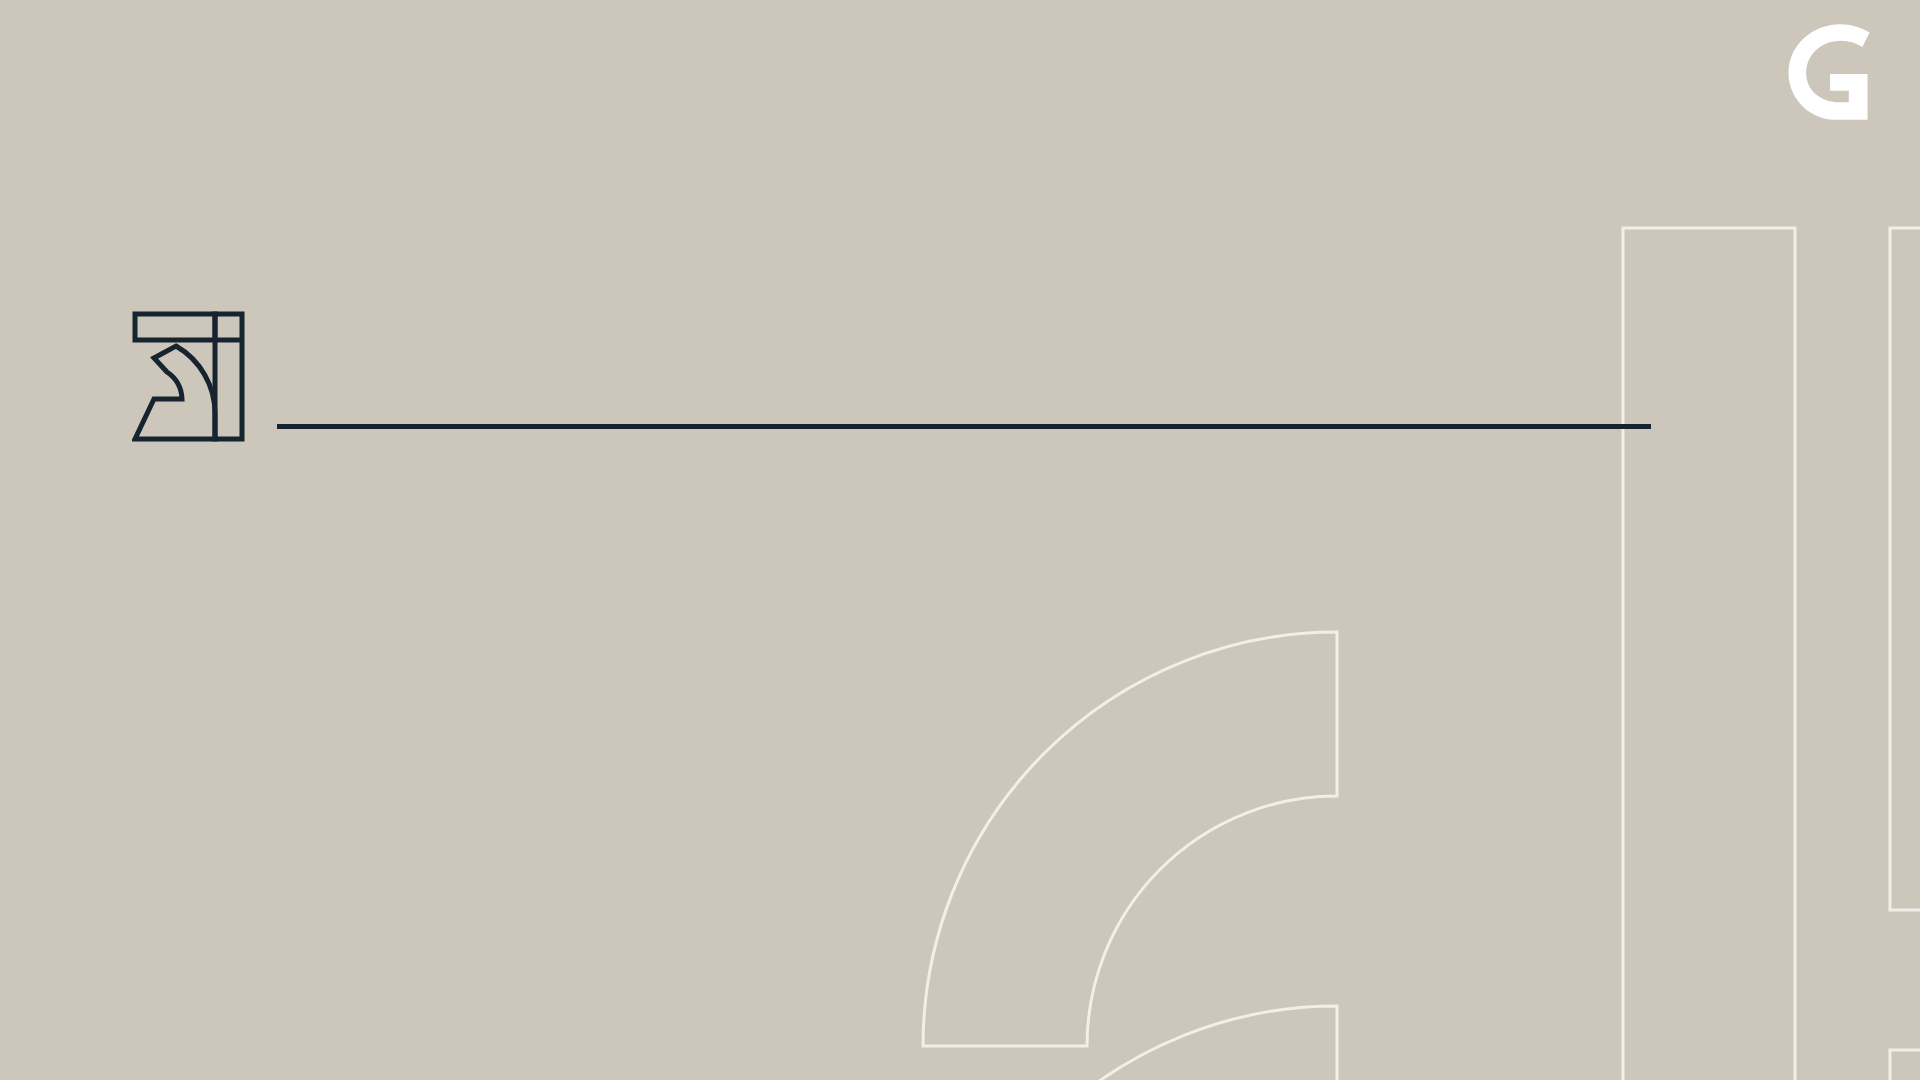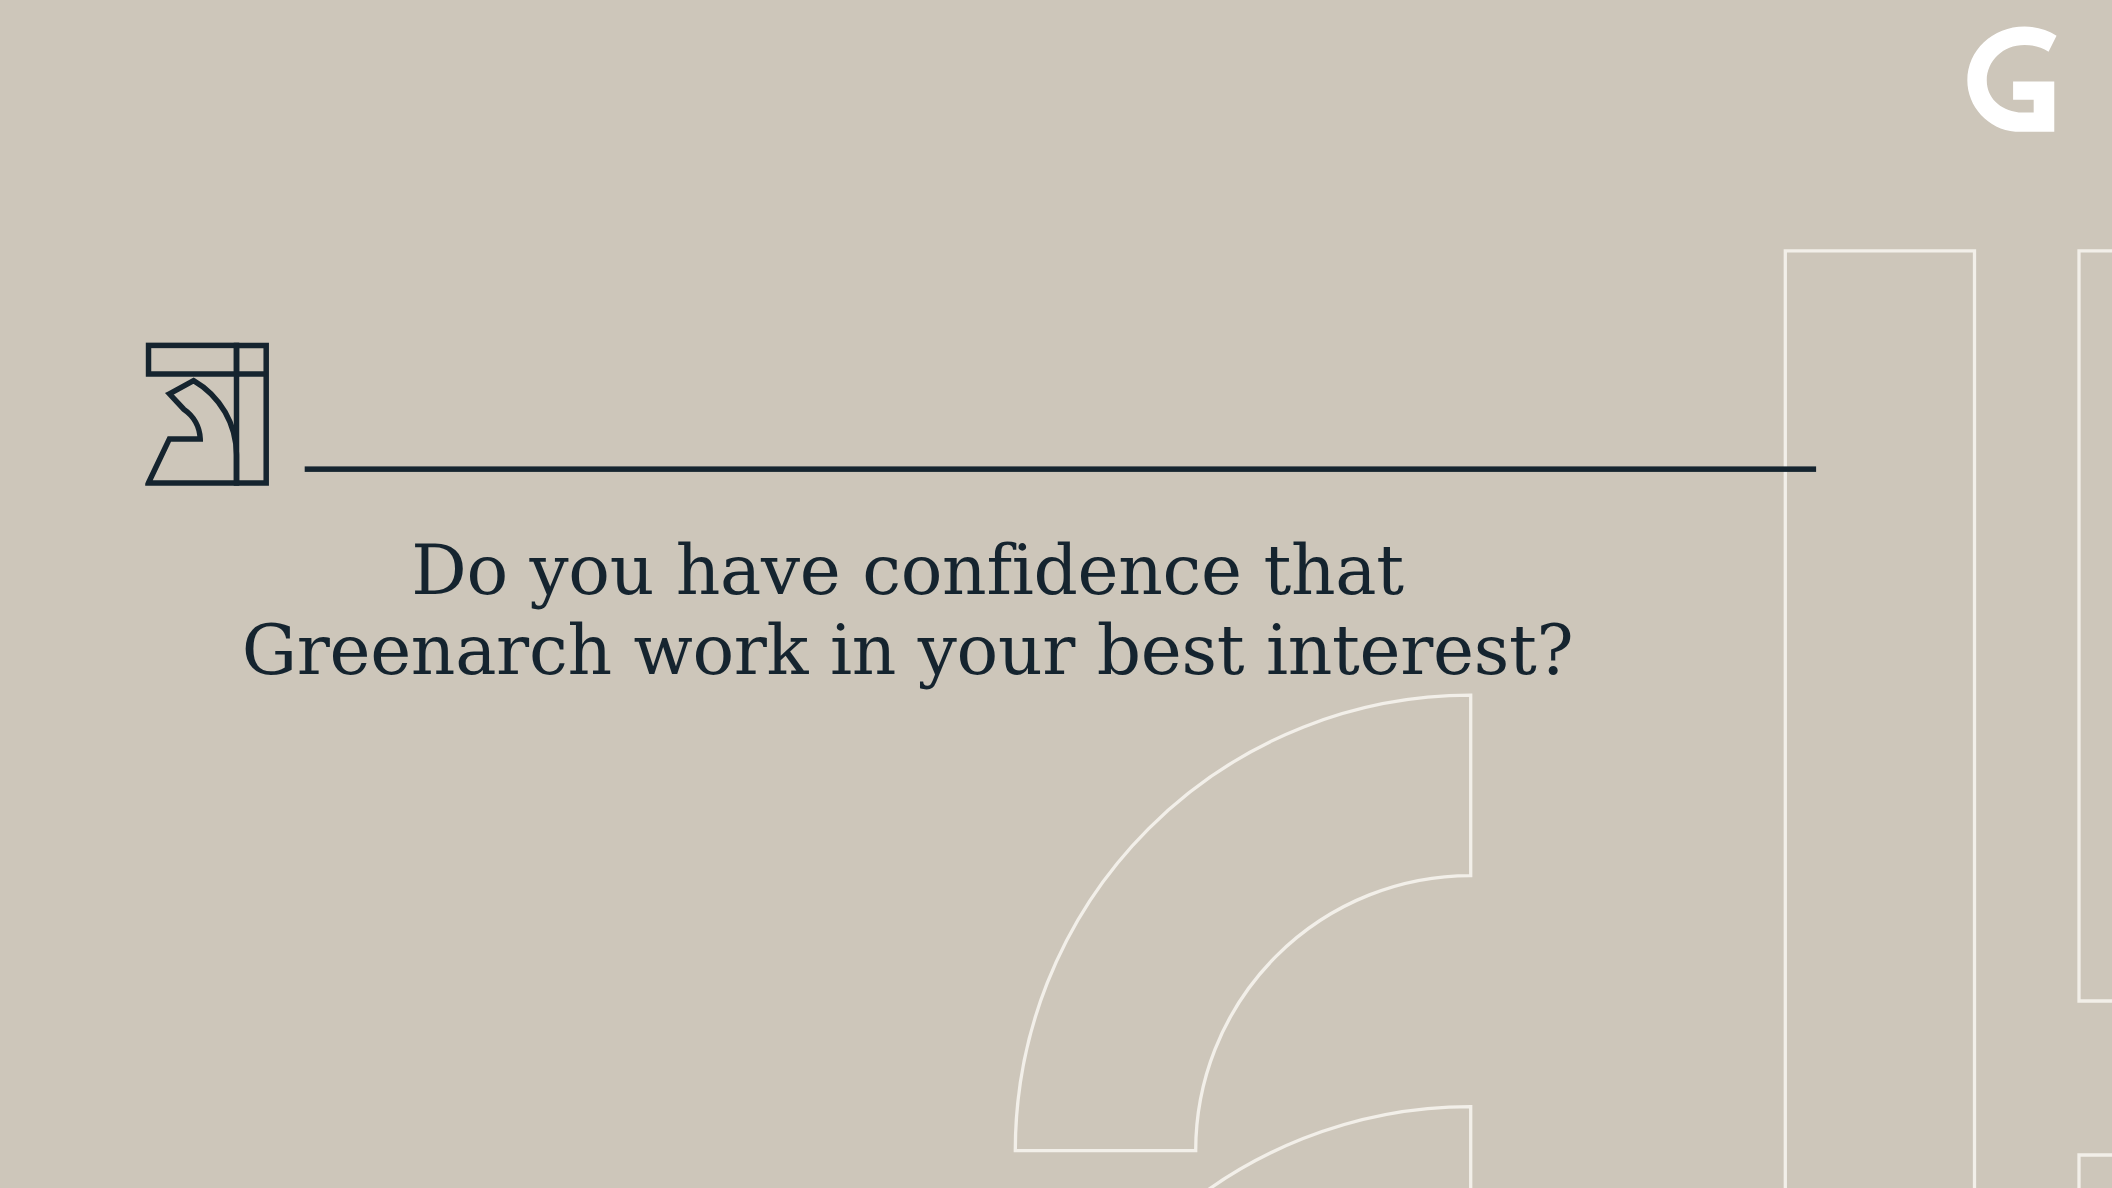--- a/index.html
+++ b/index.html
@@ -105,16 +105,14 @@
       <path d="M83 16 L110 16 L110 141 L83 141 Z"></path>
 
       <path d="M83 42 L110 42"></path>
 
       <path d="M22 60 L44 48 A78 78 0 0 1 83 116 L83 141 L3 141 L22 101 L50 101 A34 34 0 0 0 35 74 Z"></path>
     </g>
   </svg>
 
   <div id="rule"></div>
 
-  <h1 id="headline">Do you have confidence that
-Greenarch work in your best interest?</h1>
 
 </div>
 
 </body></html>

